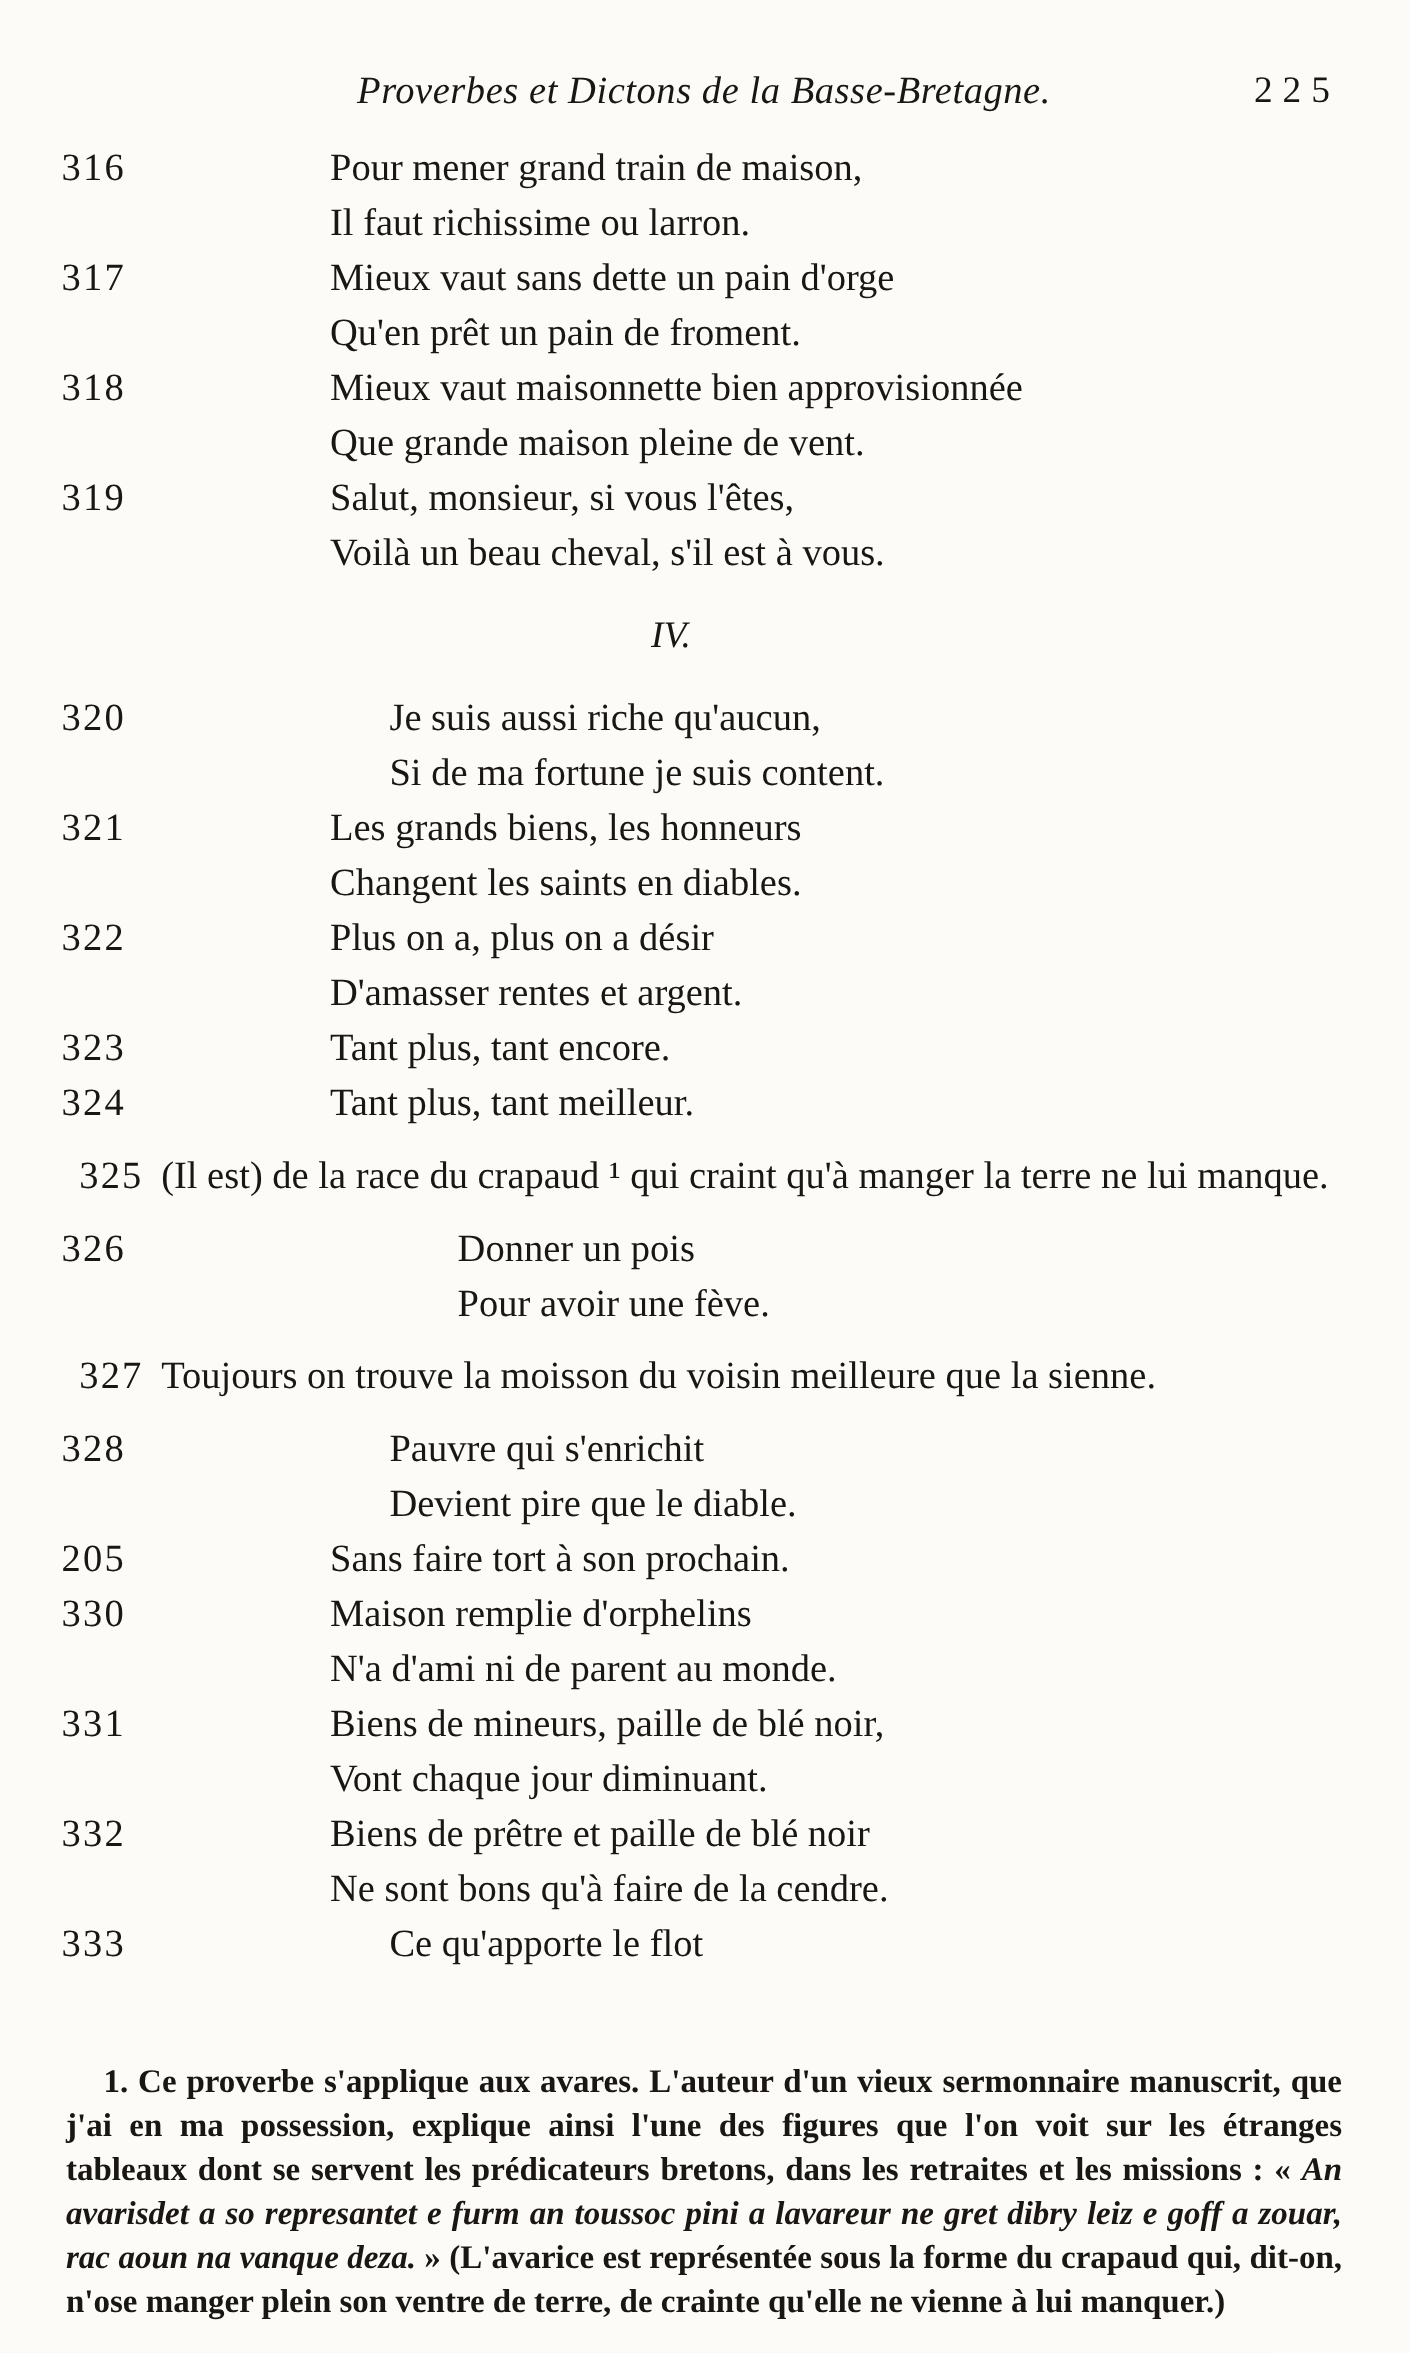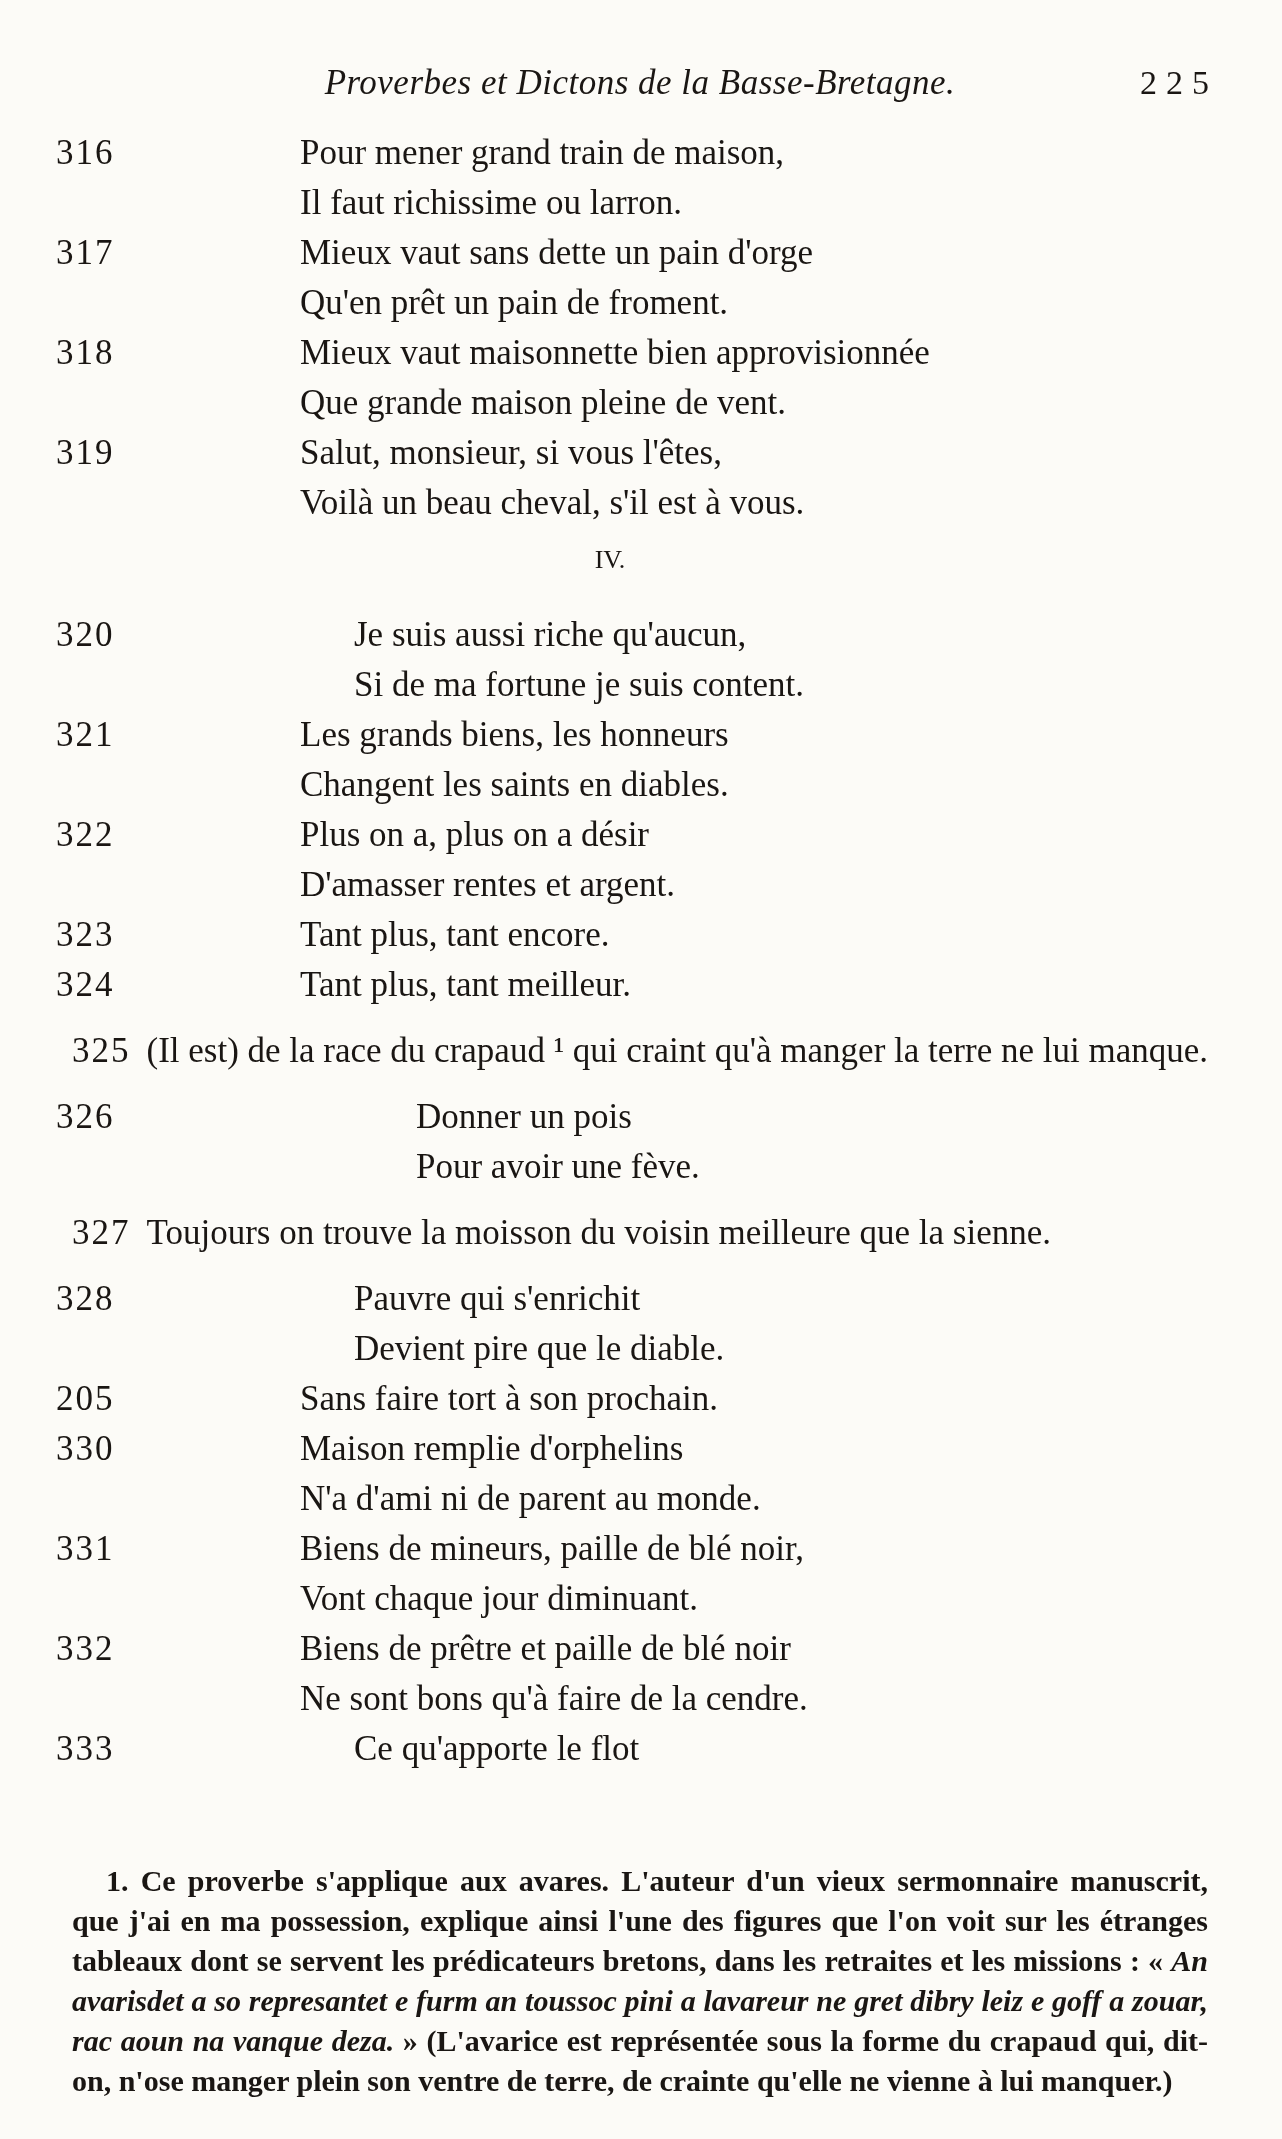--- a/index.html
+++ b/index.html
@@ -63,30 +63,31 @@
   .line { white-space: pre; }
   .prose-text {
     margin: 16px;
     padding-left: 120px;
     text-indent: -120px;
     text-align: justify;
   }
   .num-inline { letter-spacing: 2px; margin-right: 16px; }
   .section-heading {
     text-align: center;
-    font-size: 26px;
-    margin: 7px 60px 25px 0;
+    font-size: 34px;
+    margin: 25px 60px 25px 0;
+    font-style: italic;
   }
   
   .footnote-block {
     margin-top: auto;
     flex: none;
   }
   .footnote-text {
-    margin: 16px;
+    margin: 4px;
     font-size: 30px;
     line-height: 40px;
     font-weight: 700;
     text-align: justify;
     text-indent: 34px;
     font-family: Liberation Serif, serif;
   }
   .footnote-text .it { font-style: italic; }
 </style>
 </head>

